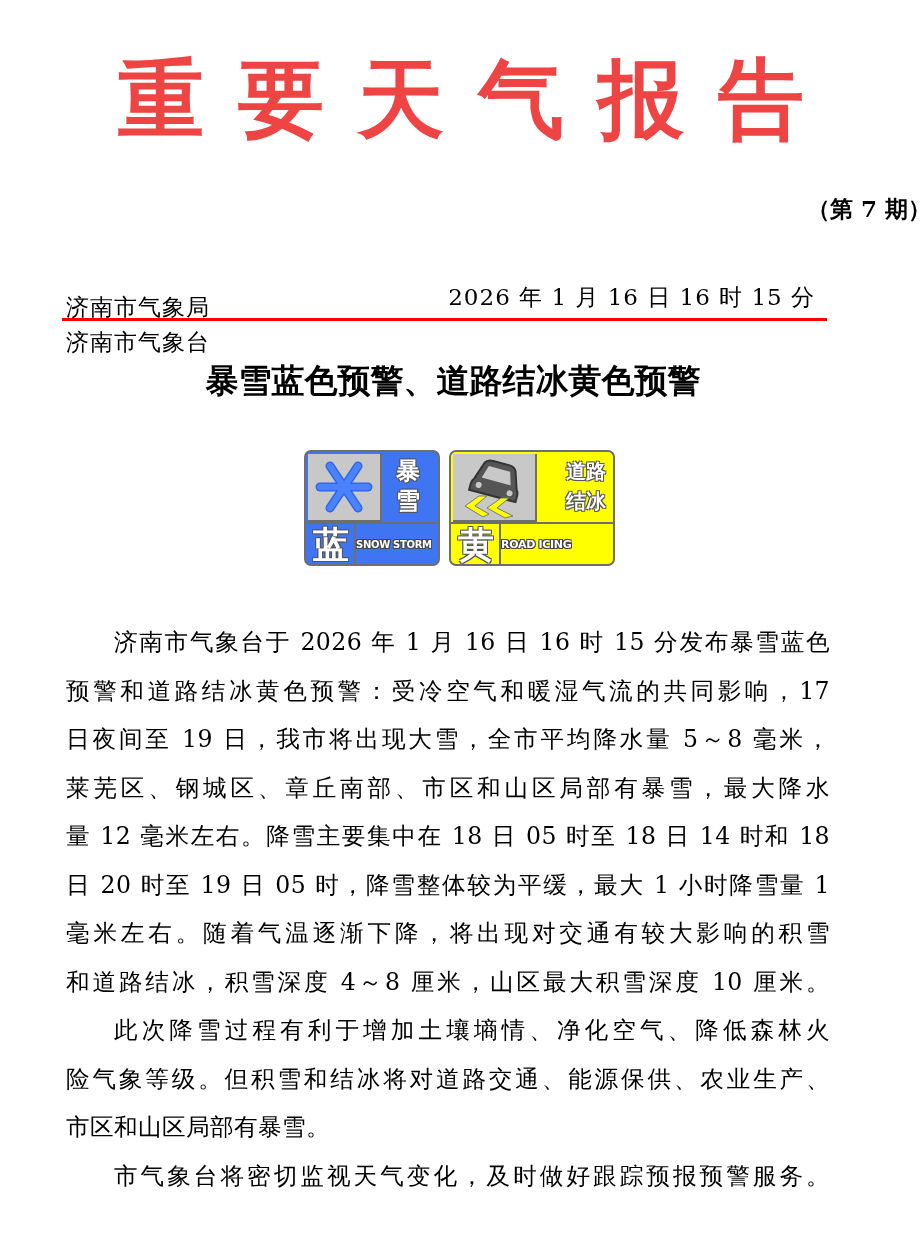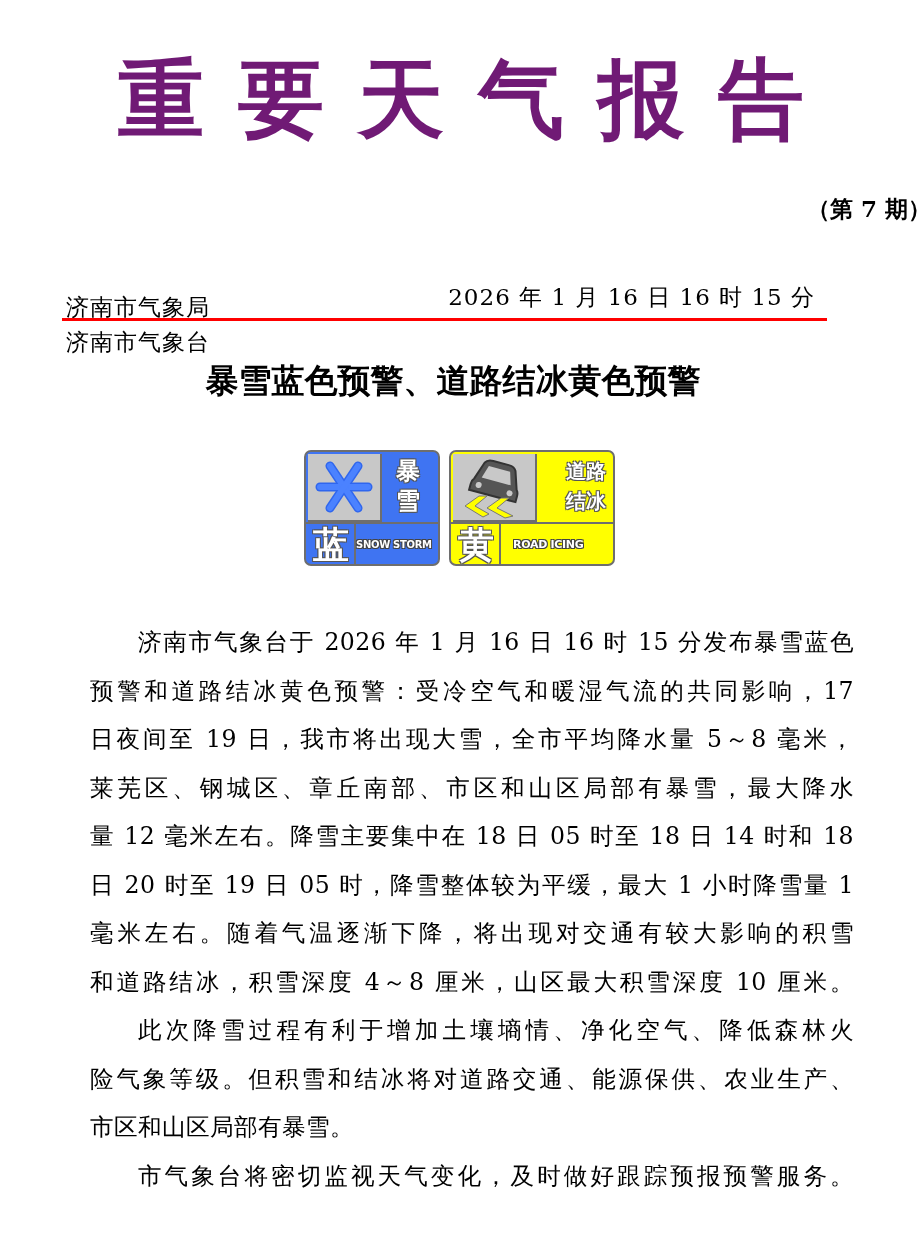--- a/index.html
+++ b/index.html
@@ -1,20 +1,20 @@
 <!DOCTYPE html>
 <html><head>
 <meta charset="utf-8">
 <style>
   html, body { margin: 0; padding: 0; background: #ffffff; }
   body { width: 921px; height: 1241px; position: relative; overflow: hidden;
          font-family: "DejaVu Serif", "Liberation Serif", serif; color: #000; }
 
   .masthead { position: absolute; left: 0; top: 44px; width: 921px; text-align: center;
-              color: #701a75; font-family: "DejaVu Serif", serif; font-weight: bold;
+              color: #ef4444; font-family: "DejaVu Serif", serif; font-weight: bold;
               font-size: 86px; letter-spacing: 34px; line-height: 110px; padding-left: 35px; box-sizing: border-box; }
 
   .issue { position: absolute; left: 10px; top: 192px; width: 921px; text-align: right;
            font-size: 23px; font-weight: bold; line-height: 34px; }
 
   .org { position: absolute; left: 66px; font-size: 23px; line-height: 34px; letter-spacing: 1px; margin-top: 45px; }
   .org1 { top: 245px; }
   .org2 { top: 280px; }
   .datetime { position: absolute; right: 106px; top: 280px; font-size: 23px; line-height: 34px; letter-spacing: 1px; }
 
@@ -38,25 +38,25 @@
                 font-size: 24px; line-height: 30px;
                 text-shadow: -1px -1px 0 #555, 1px -1px 0 #555, -1px 1px 0 #555, 1px 1px 0 #555; }
   .sign-yellow .name { width: 50px; font-size: 20px; line-height: 30px; letter-spacing: 0; }
   .sign .level { position: absolute; left: 2px; top: 72px; width: 46px; height: 42px; text-align: center;
                  font-family: "DejaVu Sans", sans-serif; font-weight: bold; color: #fff; font-size: 36px; line-height: 42px;
                  text-shadow: -1px -1px 0 #555, 1px -1px 0 #555, -1px 1px 0 #555, 1px 1px 0 #555; }
   .sign .en { position: absolute; left: 50px; top: 72px; right: 0; height: 42px; 
               font-family: "DejaVu Sans", sans-serif; font-weight: bold; color: #fff; font-size: 10px; line-height: 42px;
               letter-spacing: -0.3px;
               text-shadow: -1px -1px 0 #444, 1px -1px 0 #444, -1px 1px 0 #444, 1px 1px 0 #444; }
-  .sign-yellow .en { font-size: 11px; color: #fff; padding-left: 12px; }
+  .sign-yellow .en { font-size: 11px; color: #fff; }
 
   
   .body { position: absolute; left: 66px; top: 618px; width: 764px; font-size: 23.6px; line-height: 48.5px;
-          letter-spacing: 0.4px; text-align: justify; margin-left: 24px; }
+          letter-spacing: 0.4px; text-align: justify; }
   .line { display: block; white-space: nowrap; text-align: justify; text-align-last: justify; }
   .line.last { text-align-last: left; }
   .indent { padding-left: 48px; }
 </style>
 </head>
 <body>
 
 <div class="masthead">重要天气报告</div>
 
 <div class="issue">（第 7 期）</div>

